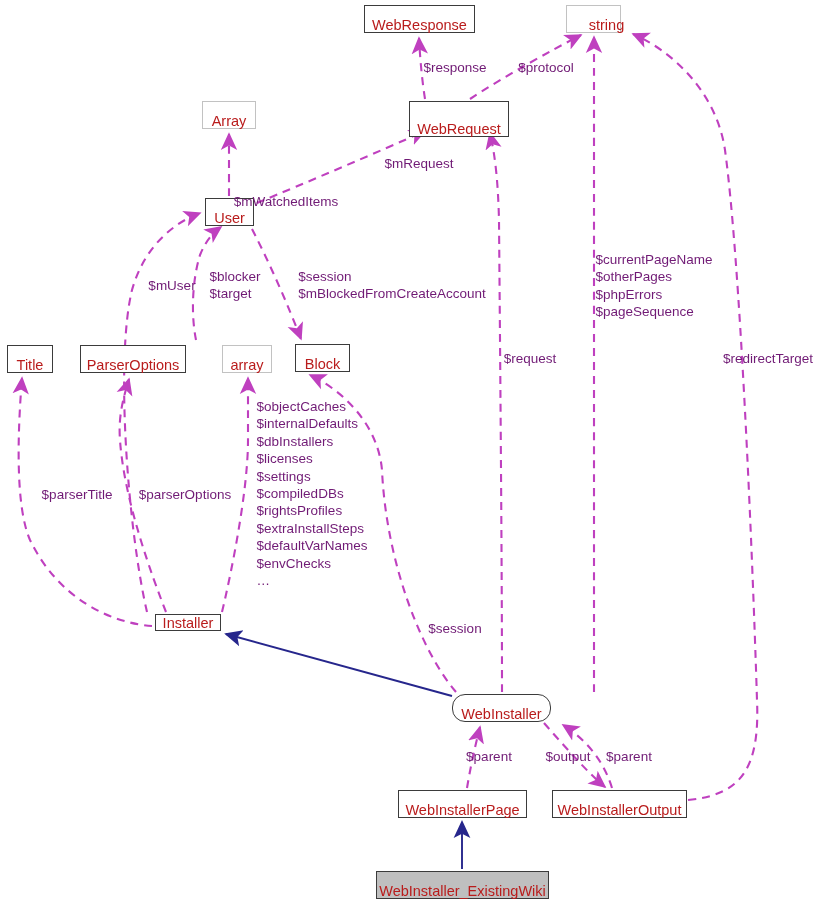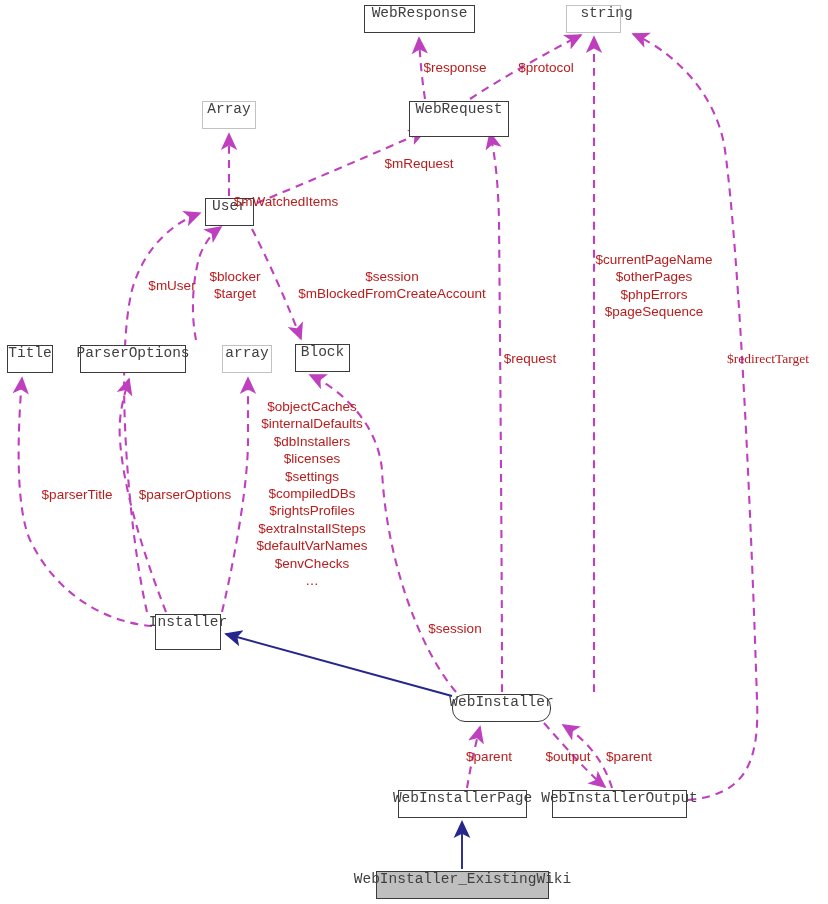--- a/index.html
+++ b/index.html
@@ -19,47 +19,45 @@
     position: absolute;
     left: 0;
     top: 0;
     width: 828px;
     height: 904px;
   }
   .node {
     position: absolute;
     box-sizing: border-box;
     display: flex;
-    align-items: flex-start;
+    align-items: flex-end;
     justify-content: center;
     font-size: 14.5px;
-    color: #404040;
+    color: #b91c1c;
     white-space: nowrap;
     line-height: 1;
-    font-family: Liberation Mono, monospace;
   }
   .node.solid {
     border: 1.6px solid #3b3b3b;
     background: #ffffff;
   }
   .node.light {
     border: 1.6px solid #c2c2c2;
     background: #ffffff;
   }
   .node.highlight {
     border: 1.6px solid #3b3b3b;
     background: #bfbfbf;
   }
   .edge-label {
     position: absolute;
     font-size: 13.5px;
-    color: #b91c1c;
+    color: #701a75;
     white-space: pre;
     line-height: 1.29;
-    text-align: center;
     transform: translateX(-50%);
   }
 </style>
 </head>
 <body>
 
 <div id="canvas">
 
   <svg class="edges" viewBox="0 0 828 904" xmlns="http://www.w3.org/2000/svg">
     <defs>
@@ -118,21 +116,21 @@
       </div>
       <div class="node solid" style="left: 80px; top: 345px; width: 106px; height: 28px;">
         <span>ParserOptions</span>
       </div>
       <div class="node light" style="left: 222px; top: 345px; width: 50px; height: 28px;">
         <span>array</span>
       </div>
       <div class="node solid" style="left: 295px; top: 344px; width: 55px; height: 28px;">
         <span>Block</span>
       </div>
-      <div class="node solid" style="left: 155px; top: 614px; width: 66px; height: 36px;">
+      <div class="node solid" style="left: 155px; top: 614px; width: 66px; height: 17px;">
         <span>Installer</span>
       </div>
       <div class="node solid" style="left: 452px; top: 694px; width: 99px; height: 28px; border-radius: 13px;">
         <span>WebInstaller</span>
       </div>
       <div class="node solid" style="left: 398px; top: 790px; width: 129px; height: 28px;">
         <span>WebInstallerPage</span>
       </div>
       <div class="node solid" style="left: 552px; top: 790px; width: 135px; height: 28px;">
         <span>WebInstallerOutput</span>
@@ -149,21 +147,21 @@
       <div class="edge-label" style="left: 172px; top: 277px;">$mUser</div>
       <div class="edge-label" style="left: 235px; top: 268px;">$blocker
 $target</div>
       <div class="edge-label" style="left: 392px; top: 268px;">$session
 $mBlockedFromCreateAccount</div>
       <div class="edge-label" style="left: 654px; top: 251px;">$currentPageName
 $otherPages
 $phpErrors
 $pageSequence</div>
       <div class="edge-label" style="left: 530px; top: 350px;">$request</div>
-      <div class="edge-label" style="left: 768px; top: 350px; font-family: Liberation Serif, serif;">$redirectTarget</div>
+      <div class="edge-label" style="left: 768px; top: 350px;">$redirectTarget</div>
       <div class="edge-label" style="left: 77px; top: 486px;">$parserTitle</div>
       <div class="edge-label" style="left: 185px; top: 486px;">$parserOptions</div>
       <div class="edge-label" style="left: 312px; top: 398px;">$objectCaches
 $internalDefaults
 $dbInstallers
 $licenses
 $settings
 $compiledDBs
 $rightsProfiles
 $extraInstallSteps

